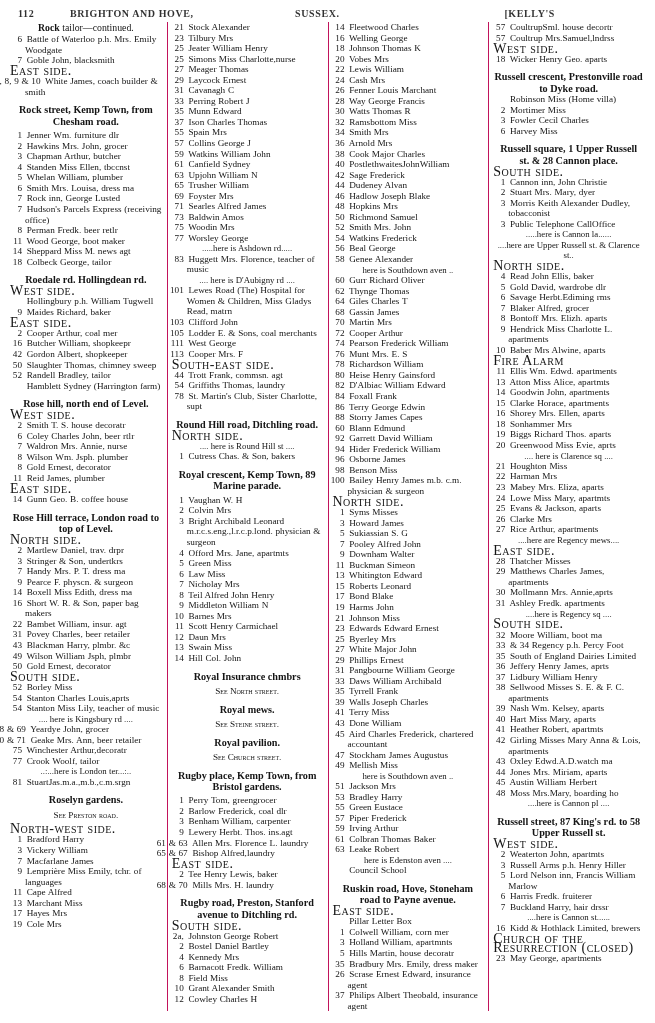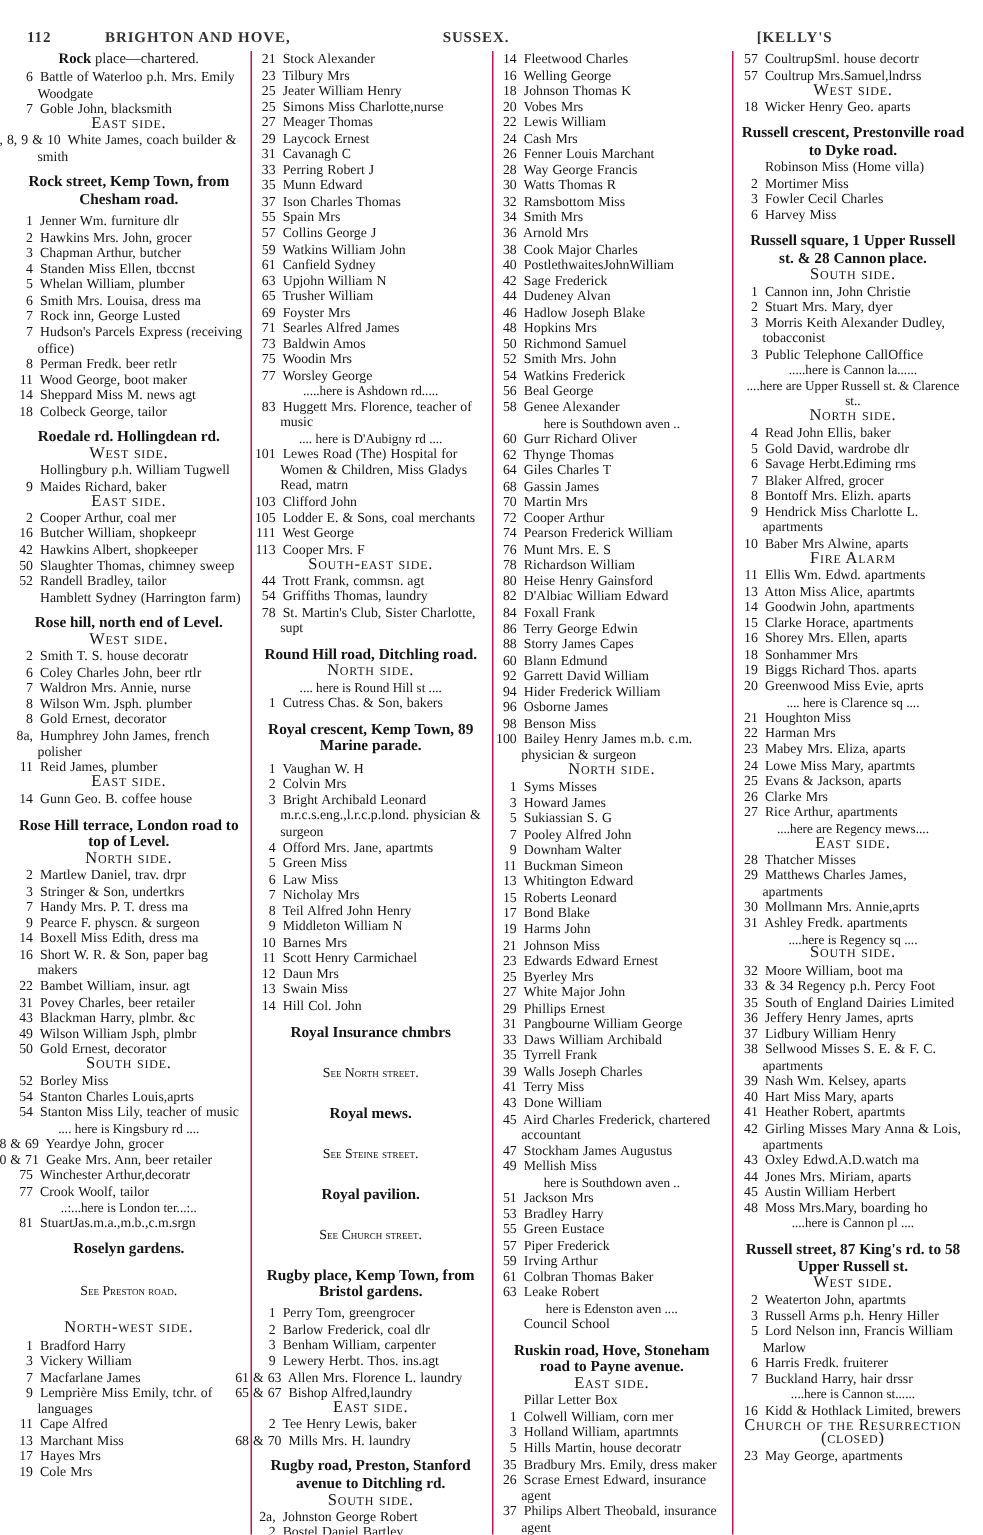--- a/index.html
+++ b/index.html
@@ -30,21 +30,21 @@
     font-weight: bold;
     font-size: 10px;
     letter-spacing: 0.6px;
     padding: 2px 12px 3px 12px;
     opacity: 0.88;
   }
   .runhead .folio-l { width: 46px; text-align: left; }
   .runhead .rh-title { flex: 0 0 auto; margin-left: 6px; }
   .runhead .rh-county { flex: 1 1 auto; text-align: center; margin-left: -40px;}
   .runhead .folio-r { width: 74px; text-align: right; }
-  .sc { font-variant: small-caps; margin-top: 12px; }
+  .sc { font-variant: small-caps; }
 
   
   .cols {
     display: flex;
     width: 643px;
     margin: 0 auto;
     align-items: stretch;
   }
   .col {
     width: 161px;
@@ -73,32 +73,32 @@
   .head {
     font-size: 10.2px;
     line-height: 11.4px;
     font-weight: bold;
     text-align: center;
     margin: 7px 0 0 0;
     padding: 0 1px;
   }
   .head .rest { font-weight: bold; }
   .side {
-    font-size: 11px;
+    font-size: 14px;
     line-height: 9.6px;
-    text-align: center;
+    text-align: left;
     font-variant: small-caps;
     letter-spacing: 0.5px;
     margin: 0.5px 0 0.5px 0;
   }
   .seeref {
     font-size: 9.2px;
     line-height: 10.6px;
     text-align: center;
-    margin: 16px;
+    margin: 4px;
   }
   .herenote {
     font-size: 8.8px;
     line-height: 10.4px;
     text-align: center;
     margin: 0;
   }
   .cont {
     font-size: 9.8px;
     line-height: 11px;
@@ -116,21 +116,21 @@
 
   <div class="runhead">
     <span class="folio-l">112</span>
     <span class="rh-title sc">BRIGHTON AND HOVE,</span>
     <span class="rh-county sc">SUSSEX.</span>
     <span class="folio-r sc">[KELLY'S</span>
   </div>
 
   <div class="cols">
     <div class="col">
-        <p class="cont"><span>Rock</span><span class="rest"> place—chartered.</span></p>
+        <p class="cont"><span>Rock</span><span class="rest"> tailor—continued.</span></p>
         <p class="entry"><span class="num">6</span> <span>Battle of Waterloo p.h. Mrs. Emily Woodgate</span></p>
         <p class="entry"><span class="num">7</span> <span>Goble John, blacksmith</span></p>
         <p class="side">East side.</p>
         <p class="entry"><span class="num">7, 8, 9 &amp; 10</span> <span>White James, coach builder &amp; smith</span></p>
         <p class="head"><span>Rock street,</span><span class="rest"> Kemp Town, from Chesham road.</span></p>
         <div class="gap-s"></div>
         <p class="entry"><span class="num">1</span> <span>Jenner Wm. furniture dlr</span></p>
         <p class="entry"><span class="num">2</span> <span>Hawkins Mrs. John, grocer</span></p>
         <p class="entry"><span class="num">3</span> <span>Chapman Arthur, butcher</span></p>
         <p class="entry"><span class="num">4</span> <span>Standen Miss Ellen, tbccnst</span></p>
@@ -142,32 +142,31 @@
         <p class="entry"><span class="num">11</span> <span>Wood George, boot maker</span></p>
         <p class="entry"><span class="num">14</span> <span>Sheppard Miss M. news agt</span></p>
         <p class="entry"><span class="num">18</span> <span>Colbeck George, tailor</span></p>
         <p class="head"><span>Roedale rd.</span><span class="rest"> Hollingdean rd.</span></p>
         <p class="side">West side.</p>
         <p class="entry"><span class="num"></span> <span>Hollingbury p.h. William Tugwell</span></p>
         <p class="entry"><span class="num">9</span> <span>Maides Richard, baker</span></p>
         <p class="side">East side.</p>
         <p class="entry"><span class="num">2</span> <span>Cooper Arthur, coal mer</span></p>
         <p class="entry"><span class="num">16</span> <span>Butcher William, shopkeepr</span></p>
-        <p class="entry"><span class="num">42</span> <span>Hawkins Albert, shopkeeper</span></p>
+        <p class="entry"><span class="num">42</span> <span>Gordon Albert, shopkeeper</span></p>
         <p class="entry"><span class="num">50</span> <span>Slaughter Thomas, chimney sweep</span></p>
         <p class="entry"><span class="num">52</span> <span>Randell Bradley, tailor</span></p>
         <p class="entry"><span class="num"></span> <span>Hamblett Sydney (Harrington farm)</span></p>
         <p class="head"><span>Rose hill,</span><span class="rest"> north end of Level.</span></p>
         <p class="side">West side.</p>
         <p class="entry"><span class="num">2</span> <span>Smith T. S. house decoratr</span></p>
         <p class="entry"><span class="num">6</span> <span>Coley Charles John, beer rtlr</span></p>
         <p class="entry"><span class="num">7</span> <span>Waldron Mrs. Annie, nurse</span></p>
         <p class="entry"><span class="num">8</span> <span>Wilson Wm. Jsph. plumber</span></p>
         <p class="entry"><span class="num">8</span> <span>Gold Ernest, decorator</span></p>
-        <p class="entry"><span class="num">8a,</span> <span>Humphrey John James, french polisher</span></p>
         <p class="entry"><span class="num">11</span> <span>Reid James, plumber</span></p>
         <p class="side">East side.</p>
         <p class="entry"><span class="num">14</span> <span>Gunn Geo. B. coffee house</span></p>
         <p class="head"><span>Rose Hill terrace,</span><span class="rest"> London road to top of Level.</span></p>
         <p class="side">North side.</p>
         <p class="entry"><span class="num">2</span> <span>Martlew Daniel, trav. drpr</span></p>
         <p class="entry"><span class="num">3</span> <span>Stringer &amp; Son, undertkrs</span></p>
         <p class="entry"><span class="num">7</span> <span>Handy Mrs. P. T. dress ma</span></p>
         <p class="entry"><span class="num">9</span> <span>Pearce F. physcn. &amp; surgeon</span></p>
         <p class="entry"><span class="num">14</span> <span>Boxell Miss Edith, dress ma</span></p>

